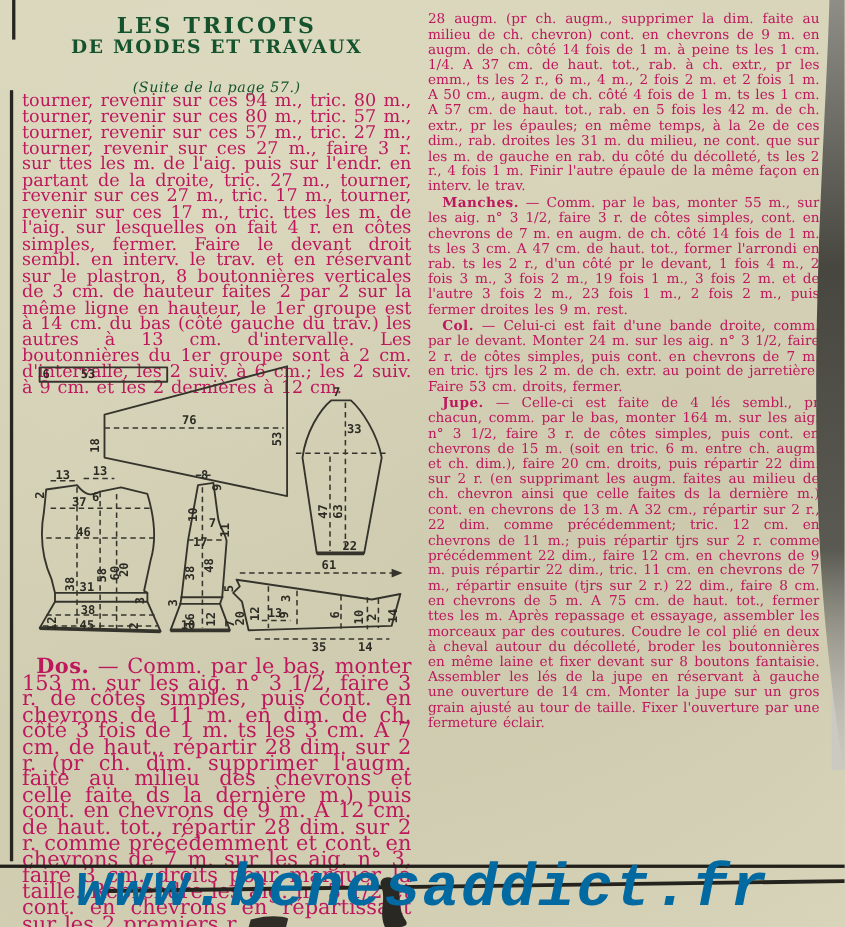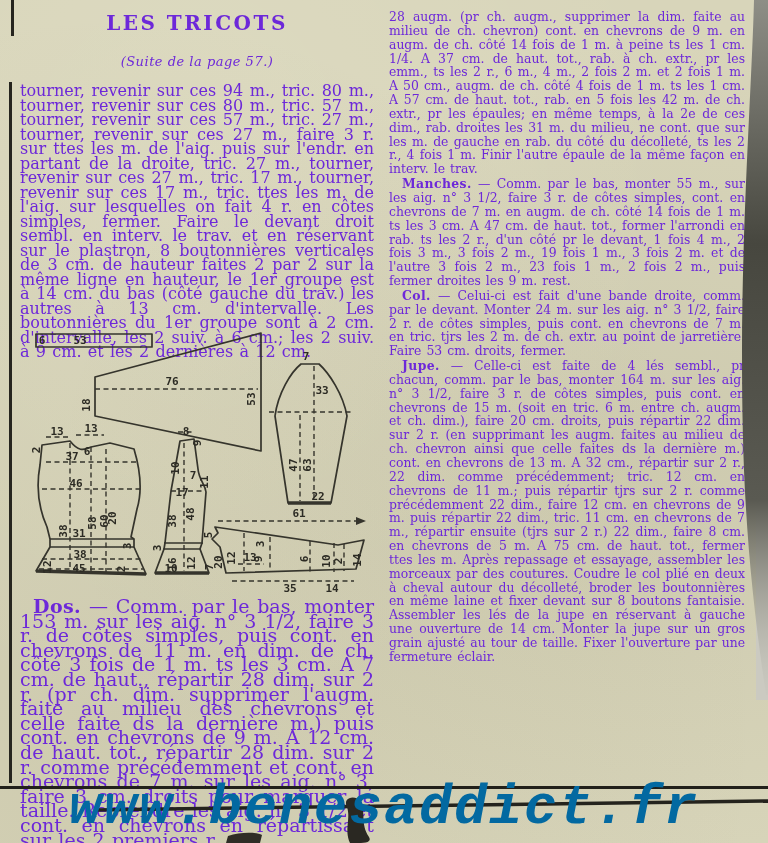--- a/index.html
+++ b/index.html
@@ -7,25 +7,25 @@
     width:768px;height:843px;position:relative;overflow:hidden;
     font-family:"DejaVu Serif", serif;
     background:
       radial-gradient(ellipse at 25% 20%, rgba(255,255,238,0.12), transparent 60%),
       radial-gradient(ellipse at 15% 85%, rgba(120,115,80,0.10), transparent 70%),
       radial-gradient(ellipse at 85% 55%, rgba(110,105,75,0.10), transparent 65%),
       #d8d5ba;
     color:#2d2c24;
   }
   .rule-v{position:absolute;background:#26251f;}
-  #header{position:absolute;left:20px;top:12px;width:354px;text-align:center;color:#6d28d9;}
+  #header{position:absolute;left:20px;top:12px;width:354px;text-align:center;color:#14532d;}
   #header .t1{font-size:20px;font-weight:bold;letter-spacing:2.5px;line-height:22px;}
   #header .t2{font-size:17px;font-weight:bold;letter-spacing:1.5px;line-height:19px;}
   #header .sub{font-size:13px;font-style:italic;margin-top:20px;letter-spacing:0.5px;}
-  .col{position:absolute;text-align:justify;color:#6d28d9;}
+  .col{position:absolute;text-align:justify;color:#be185d;}
   #intro-para{left:20px;top:84px;width:354px;font-size:16px;line-height:14.5px;word-spacing:1.2px;}
   #dos-para{left:20px;top:599px;width:354px;font-size:19px;line-height:14.6px;word-spacing:1.2px;}
   #right-col{left:389px;top:10px;width:356px;font-size:12.4px;line-height:13.85px;word-spacing:1.1px;height:772px;overflow:hidden;}
   #right-col p{margin:0;}
   #right-col p.section{margin-top:1px;text-indent:13px;}
   b.lead{font-weight:bold;letter-spacing:0.4px;}
   #dos-para b.lead{}
   #dos-para{text-indent:13px;}
   
   #diagram{position:absolute;left:12px;top:331px;}
@@ -47,20 +47,21 @@
   #edge-shadow{position:absolute;right:0;top:0;z-index:2;}
 </style>
 </head>
 <body>
 
 <div class="rule-v" style="left:11px;top:0;width:3px;height:36px;"></div>
 <div class="rule-v" style="left:9px;top:82px;width:3px;height:701px;"></div>
 
 <div id="header">
   <div class="t1">LES TRICOTS</div>
+  <div class="t2">DE MODES ET TRAVAUX</div>
   <div class="sub">(Suite de la page 57.)</div>
 </div>
 
 <div id="intro-para" class="col">
   <span>tourner, revenir sur ces 94 m., tric. 80 m., tourner, revenir sur ces 80 m., tric. 57 m., tourner, revenir sur ces 57 m., tric. 27 m., tourner, revenir sur ces 27 m., faire 3 r. sur ttes les m. de l'aig. puis sur l'endr. en partant de la droite, tric. 27 m., tourner, revenir sur ces 27 m., tric. 17 m., tourner, revenir sur ces 17 m., tric. ttes les m. de l'aig. sur lesquelles on fait 4 r. en côtes simples, fermer. Faire le devant droit sembl. en interv. le trav. et en réservant sur le plastron, 8 boutonnières verticales de 3 cm. de hauteur faites 2 par 2 sur la même ligne en hauteur, le 1er groupe est à 14 cm. du bas (côté gauche du trav.) les autres à 13 cm. d'intervalle. Les boutonnières du 1er groupe sont à 2 cm. d'intervalle, les 2 suiv. à 6 cm.; les 2 suiv. à 9 cm. et les 2 dernières à 12 cm.</span>
 </div>
 
 <svg id="diagram" width="360" height="268" viewBox="0 0 360 268">
   <g class="solid">
 

